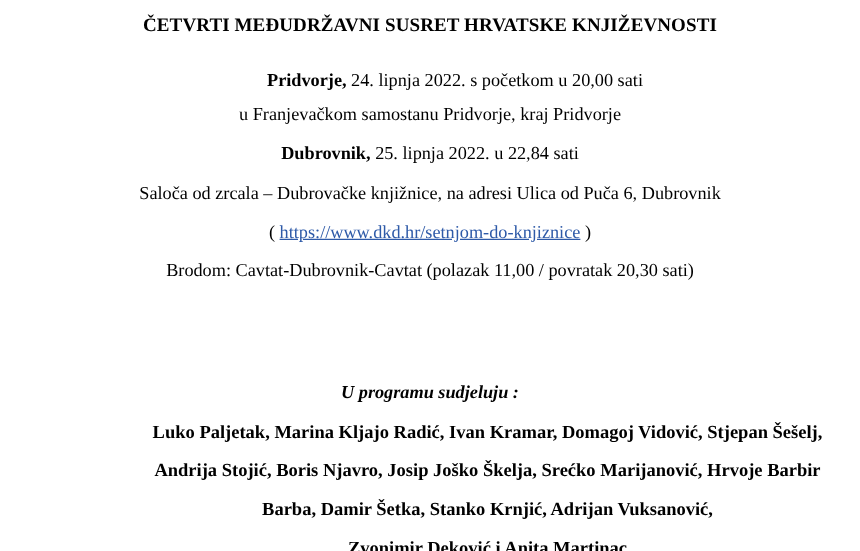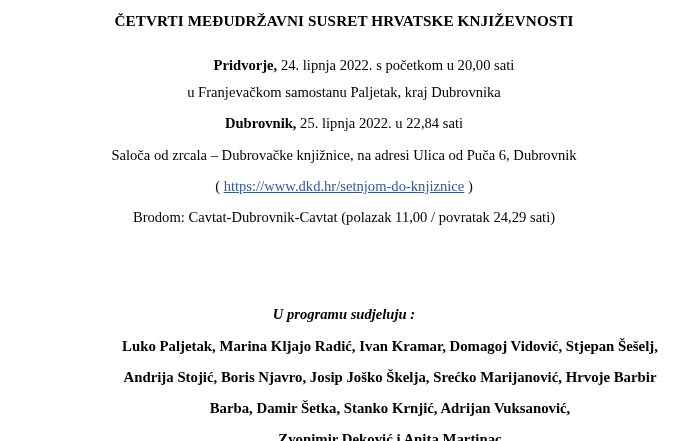--- a/index.html
+++ b/index.html
@@ -52,33 +52,33 @@
 <body>
 
 <div class="page">
 
   <div class="line title" style="top:12px;">ČETVRTI MEĐUDRŽAVNI SUSRET HRVATSKE KNJIŽEVNOSTI</div>
 
   <div class="line" style="top:56px;margin-left:20px;">
     <span class="bold">Pridvorje,</span><span> 24. lipnja 2022. s početkom u 20,00 sati</span>
   </div>
 
-  <div class="line" style="top:83px;">u Franjevačkom samostanu Paljetak, kraj Dubrovnika</div>
+  <div class="line" style="top:83px;">u Franjevačkom samostanu Pridvorje, kraj Pridvorje</div>
 
   <div class="line" style="top:114px;">
     <span class="bold">Dubrovnik,</span><span> 25. lipnja 2022. u 22,84 sati</span>
   </div>
 
   <div class="line" style="top:146px;">Saloča od zrcala – Dubrovačke knjižnice, na adresi Ulica od Puča 6, Dubrovnik</div>
 
   <div class="line" style="top:177px;">
     <span>( </span><a class="link">https://www.dkd.hr/setnjom-do-knjiznice</a><span> )</span>
   </div>
 
-  <div class="line" style="top:208px;">Brodom: Cavtat-Dubrovnik-Cavtat (polazak 11,00 / povratak 24,29 sati)</div>
+  <div class="line" style="top:208px;">Brodom: Cavtat-Dubrovnik-Cavtat (polazak 11,00 / povratak 20,30 sati)</div>
 
 
   <div class="line italic-bold" style="top:305px;">U programu sudjeluju :</div>
 
   <div class="line participants" style="top:337px;">Luko Paljetak, Marina Kljajo Radić, Ivan Kramar, Domagoj Vidović, Stjepan Šešelj,</div>
 
   <div class="line participants" style="top:399px;">Barba, Damir Šetka, Stanko Krnjić, Adrijan Vuksanović,</div>
 
   <div class="line participants" style="top:368px;">Andrija Stojić, Boris Njavro, Josip Joško Škelja, Srećko Marijanović, Hrvoje Barbir</div>
 

